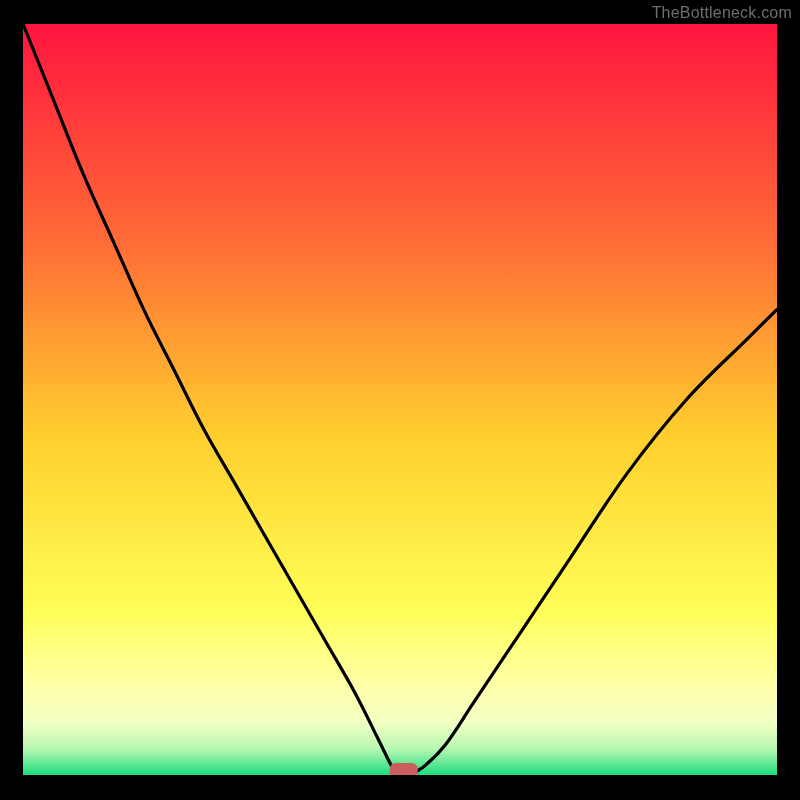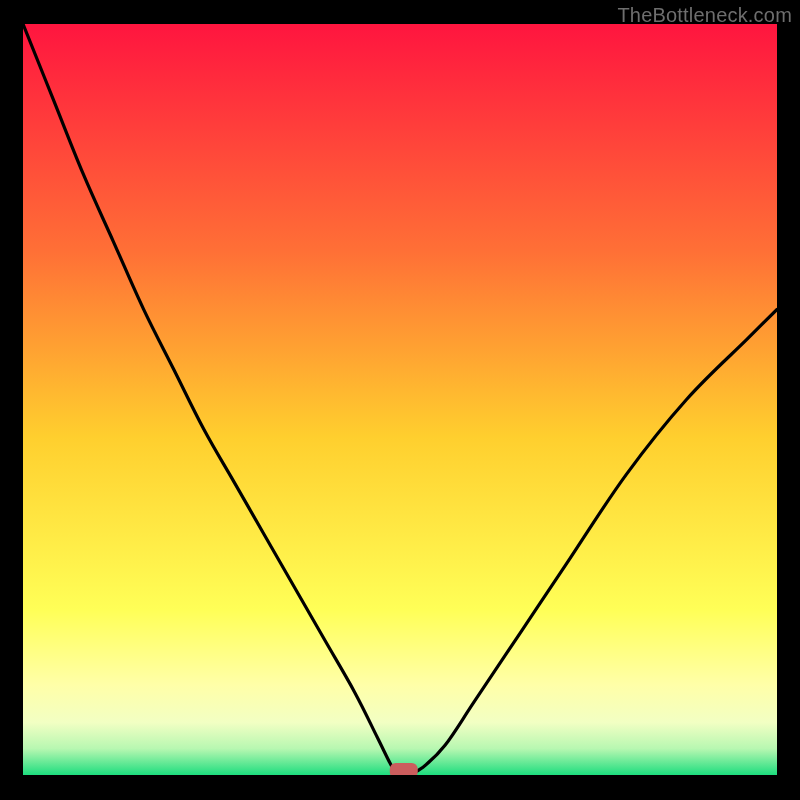--- a/index.html
+++ b/index.html
@@ -15,21 +15,21 @@
     position: relative;
     width: 800px;
     height: 800px;
     background: #000;
   }
   .watermark {
     position: absolute;
     top: 4px;
     right: 8px;
     color: #6e6e6e;
-    font-size: 20px;
+    font-size: 16px;
     font-weight: 500;
     letter-spacing: 0.2px;
     z-index: 10;
   }
   .plot-area {
     position: absolute;
     left: 23px;
     top: 24px;
     width: 754px;
     height: 751px;

